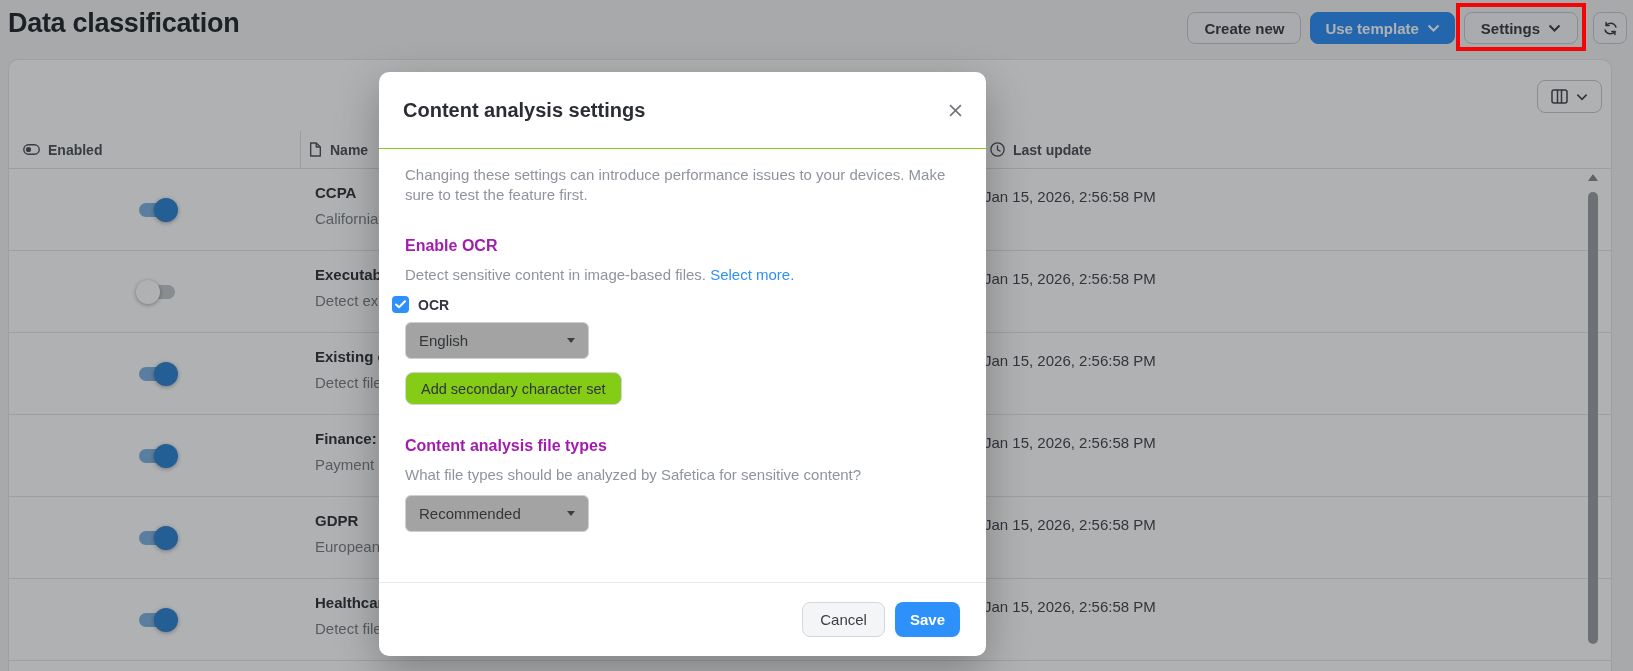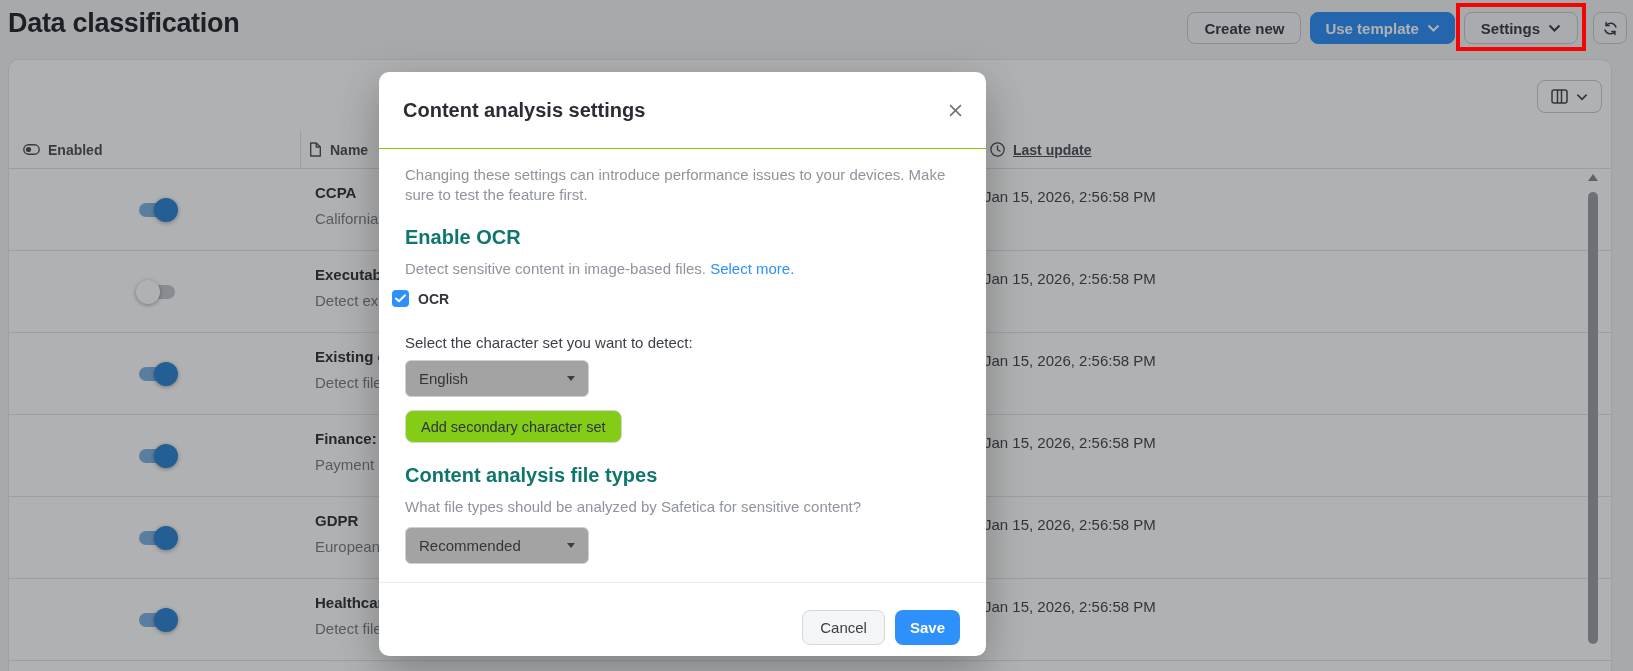--- a/index.html
+++ b/index.html
@@ -22,21 +22,21 @@
   .settings-wrap { position:relative; display:inline-flex; margin-right:6px; }
   .annotation-box { position:absolute; left:-8px; right:-8px; top:-9px; bottom:-7px; border:4px solid #f40404; z-index:200; pointer-events:none; }
 
   
   .card { position:absolute; left:8px; top:59px; width:1604px; height:612px; background:#fff; border:1px solid #e4e6ea; border-bottom:none; border-radius:10px 10px 0 0; }
   .columns-btn { position:absolute; top:20px; right:9px; width:65px; height:33px; background:#fff; border:1px solid #c6cad0; border-radius:8px; display:flex; align-items:center; justify-content:center; gap:8px; color:#43474d; }
   .thead { position:absolute; top:71px; left:0; right:0; height:38px; border-bottom:1px solid #dfe2e6; display:grid; grid-template-columns:292px 655px 1fr; }
   .th { display:flex; align-items:center; gap:8px; font-size:14px; font-weight:600; color:#4e525a; padding-left:14px; }
   .th-enabled { border-right:1px solid #dfe2e6; }
   .th-name { padding-left:8px; }
-  .th-update { padding-left:34px;text-decoration:underline; }
+  .th-update { padding-left:34px; }
   .tbody { position:absolute; top:109px; left:0; right:0; }
   .row { display:grid; grid-template-columns:292px 655px 1fr; height:82px; border-bottom:1px solid #e3e5e9; background:#fff; }
   .cell-enabled { display:flex; align-items:center; }
   .cell-name { padding:15px 0 0 14px; overflow:hidden; white-space:nowrap; }
   .name { font-size:15px; font-weight:700; color:#32363c; }
   .desc { font-size:15px; color:#7c8188; margin-top:9px; }
   .cell-update { padding:19px 0 0 28px; font-size:15px; color:#44484f; }
 
   
   .toggle { position:relative; width:36px; height:14px; border-radius:7px; margin-left:130px; background:#c5c9ce; }
@@ -50,32 +50,32 @@
   .scroll-thumb { position:absolute; top:20px; left:1px; width:10px; height:452px; border-radius:5px; background:#9ba0a6; }
 
   
   .overlay { position:absolute; inset:0; background:rgba(15,18,22,0.33); z-index:50; }
   .modal { position:absolute; left:379px; top:72px; width:607px; height:584px; background:#fff; border-radius:10px; z-index:60; box-shadow:0 14px 44px rgba(0,0,0,0.28); }
   .modal-header { height:77px; border-bottom:1px solid #84cc16; display:flex; align-items:center; justify-content:space-between; padding:0 24px; }
   .modal-title { font-size:20px; font-weight:700; color:#2a2e34; }
   .modal-close { background:none; border:none; display:flex; align-items:center; }
   .modal-body { padding:16px 26px 0; }
   .warning { font-size:15px; line-height:20px; color:#8f949c; width:556px; }
-  .section-heading { margin-top:21px; font-size:20px; font-weight:700; color:#0f766e; }
+  .section-heading { margin-top:32px; font-size:16px; font-weight:700; color:#a21caf; }
   .section-desc { margin-top:11px; font-size:15px; color:#8f949c; }
   .link { color:#2e90fa; cursor:pointer; }
   .checkbox-row { margin-top:13px; margin-left:-13px; display:flex; align-items:center; gap:9px; }
   .checkbox { width:17px; height:17px; border-radius:4px; background:#2e90fa; display:flex; align-items:center; justify-content:center; }
   .checkbox-label { font-size:14px; font-weight:700; color:#33373d; }
   .field-label { margin-top:27px; font-size:15px; color:#3a3f46; }
   .select { margin-top:9px; width:184px; height:37px; background:#a3a3a3; border:1px solid #ccd0d6; border-radius:6px; display:flex; align-items:center; justify-content:space-between; padding:0 13px; font-size:15px; color:#33373a; }
   .caret { width:0; height:0; border-left:4.5px solid transparent; border-right:4.5px solid transparent; border-top:5.5px solid #3b3f45; }
   .add-btn { margin-top:13px; height:33px; padding:0 15px; background:#84cc16; border:1px solid #d2d5da; border-radius:8px; font-size:14.5px; color:#2f343b; }
   .ft-select { margin-top:12px; }
-  .modal-footer { position:absolute; left:0; right:0; top:510px; height:90px; border-top:1px solid #e8eaee; display:flex; align-items:center; justify-content:flex-end; gap:10px; padding-right:26px; }
+  .modal-footer { position:absolute; left:0; right:0; top:510px; height:74px; border-top:1px solid #e8eaee; display:flex; align-items:center; justify-content:flex-end; gap:10px; padding-right:26px; }
   .cancel-btn { height:35px; padding:0 17px; background:#f4f5f7; border:1px solid #d4d7dc; border-radius:8px; font-size:15px; color:#3a3e45; }
   .save-btn { height:35px; padding:0 15px; background:#2e90fa; border:none; border-radius:8px; font-size:15px; font-weight:600; color:#fff; }
 </style>
 </head>
 <body>
 
 <div class="header">
   <div class="page-title">Data classification</div>
   <div class="toolbar">
     <button class="btn btn-plain">
@@ -258,21 +258,20 @@
 
     <div class="checkbox-row">
       <span class="checkbox">
         <svg width="11" height="9" viewBox="0 0 11 9" fill="none" stroke="#fff" stroke-width="2" stroke-linecap="round" stroke-linejoin="round">
             <polyline points="1,4.5 4,7.3 10,1.3"></polyline>
           </svg>
       </span>
       <span class="checkbox-label">OCR</span>
     </div>
 
-    <div class="field-label">Select the character set you want to detect:</div>
     <div class="select">
       <span>English</span>
       <span class="caret"></span>
     </div>
     <button class="add-btn">Add secondary character set</button>
 
     <div class="section-heading">Content analysis file types</div>
     <div class="section-desc">What file types should be analyzed by Safetica for sensitive content?</div>
     <div class="select ft-select">
       <span>Recommended</span>

